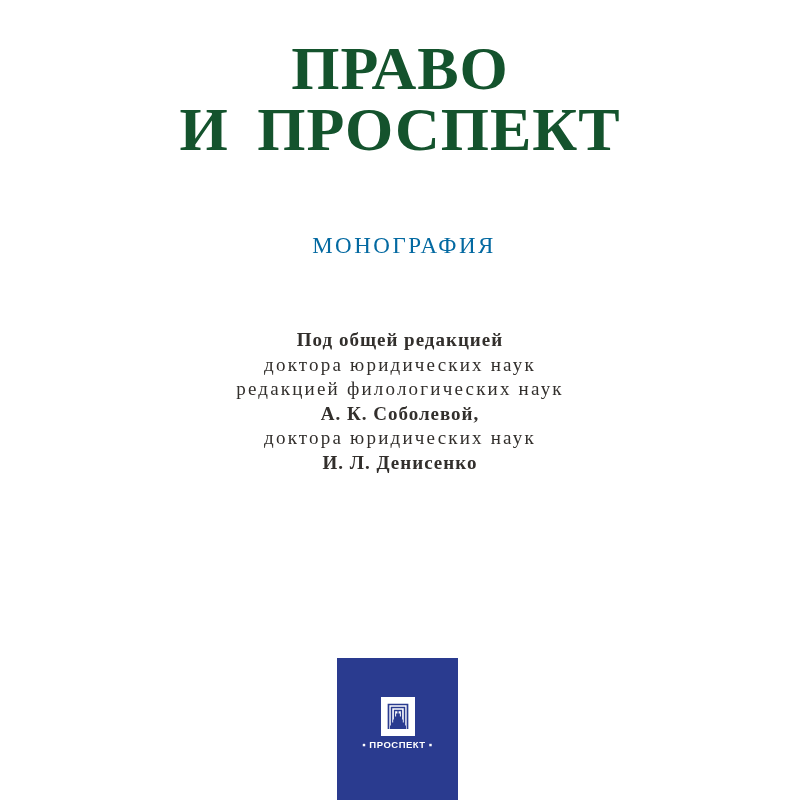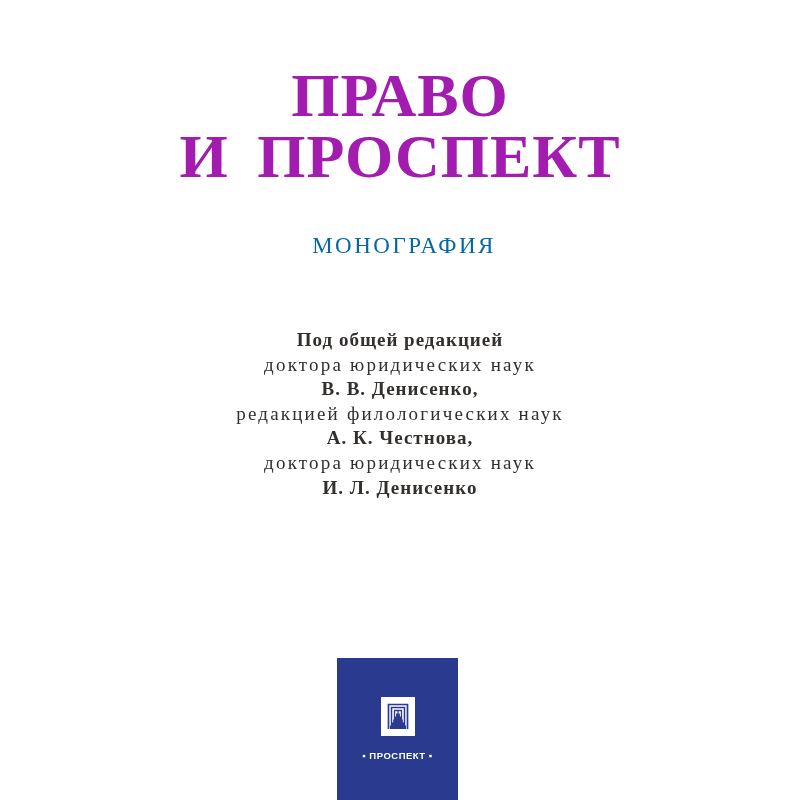--- a/index.html
+++ b/index.html
@@ -14,26 +14,25 @@
     background: #ffffff;
     overflow: hidden;
     font-family: "Liberation Serif", serif;
   }
   .title {
     position: absolute;
     top: 38px;
     left: 0;
     width: 100%;
     text-align: center;
-    color: #a21caf;
+    color: #14532d;
     font-weight: bold;
     font-size: 62px;
     line-height: 61px;
     letter-spacing: 1px;
-    margin-top: 27px;
   }
   .title-line2 {
     word-spacing: 12px;
   }
   .subtitle {
     position: absolute;
     top: 233px;
     left: 4px;
     width: 100%;
     text-align: center;
@@ -73,21 +72,21 @@
     height: 39px;
     background: #ffffff;
     margin: 39px auto 0 auto;
   }
   .logo-mark svg {
     display: block;
     width: 34px;
     height: 39px;
   }
   .logo-text {
-    margin-top: 14px;
+    margin-top: 3px;
     font-family: "Liberation Sans", sans-serif;
     font-weight: bold;
     font-size: 9.5px;
     line-height: 11px;
     letter-spacing: 0.5px;
     color: #ffffff;
     white-space: nowrap;
   }
 </style>
 </head>
@@ -98,23 +97,22 @@
   <div class="title">
     <div class="title-line1">ПРАВО</div>
     <div class="title-line2">И ПРОСПЕКТ</div>
   </div>
 
   <div class="subtitle">МОНОГРАФИЯ</div>
 
   <div class="editors">
     <div class="ed-bold">Под общей редакцией</div>
     <div class="ed-spaced">доктора юридических наук</div>
-    <div class="ed-bold">В. В. Денисенко,</div>
     <div class="ed-spaced">редакцией филологических наук</div>
-    <div class="ed-bold">А. К. Честнова,</div>
+    <div class="ed-bold">А. К. Соболевой,</div>
     <div class="ed-spaced">доктора юридических наук</div>
     <div class="ed-bold">И. Л. Денисенко</div>
   </div>
 
   <div class="logo">
     <div class="logo-mark">
       <svg viewBox="0 0 34 39" xmlns="http://www.w3.org/2000/svg" aria-hidden="true">
 
         <path d="M7.5,32 V7.5 H26.5 V32" fill="none" stroke="#2a3b8f" stroke-width="1.7"></path>
         <path d="M10.5,32 V10.5 H23.5 V32" fill="none" stroke="#2a3b8f" stroke-width="1.5"></path>

